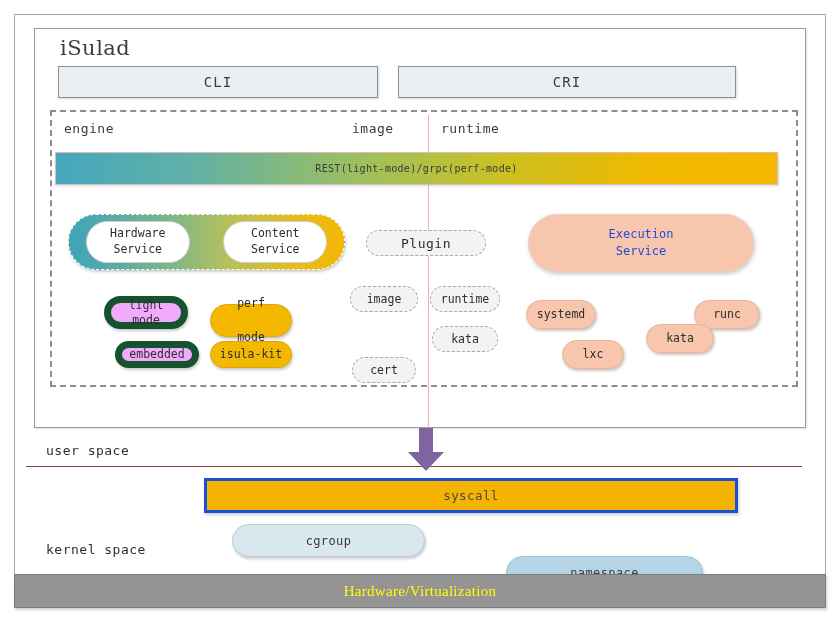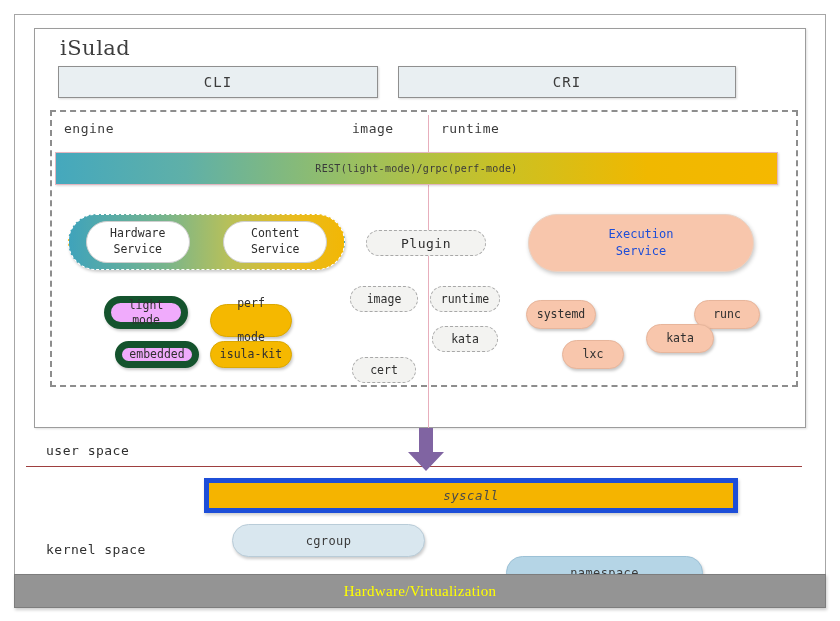--- a/index.html
+++ b/index.html
@@ -138,25 +138,24 @@
   }
 
   
   .arrow{
     position:absolute;left:406px;top:428px;width:40px;height:44px;
   }
 
   
   .syscall{
     position:absolute;left:204px;top:478px;width:534px;height:35px;
-    background:#f5b400;border:5px solid #1d4ed8;box-sizing:border-box;
+    background:#f5b400;border:3px solid #1d4ed8;box-sizing:border-box;
     display:flex;align-items:center;justify-content:center;
     font-size:12.5px;color:#4a4a4a;letter-spacing:.4px;
     box-shadow:1px 2px 3px rgba(0,0,0,.2);
-    font-style:italic;
   }
 
   
   .kpill{
     position:absolute;border-radius:22px;box-sizing:border-box;
     display:flex;align-items:center;justify-content:center;
     font-size:12px;color:#3a3a3a;letter-spacing:.4px;
     box-shadow:1px 2px 3px rgba(0,0,0,.2);
   }
   .k-cgroup{left:232px;top:524px;width:193px;height:33px;background:#d9e7ef;border:1px solid #b9ccd8;}

